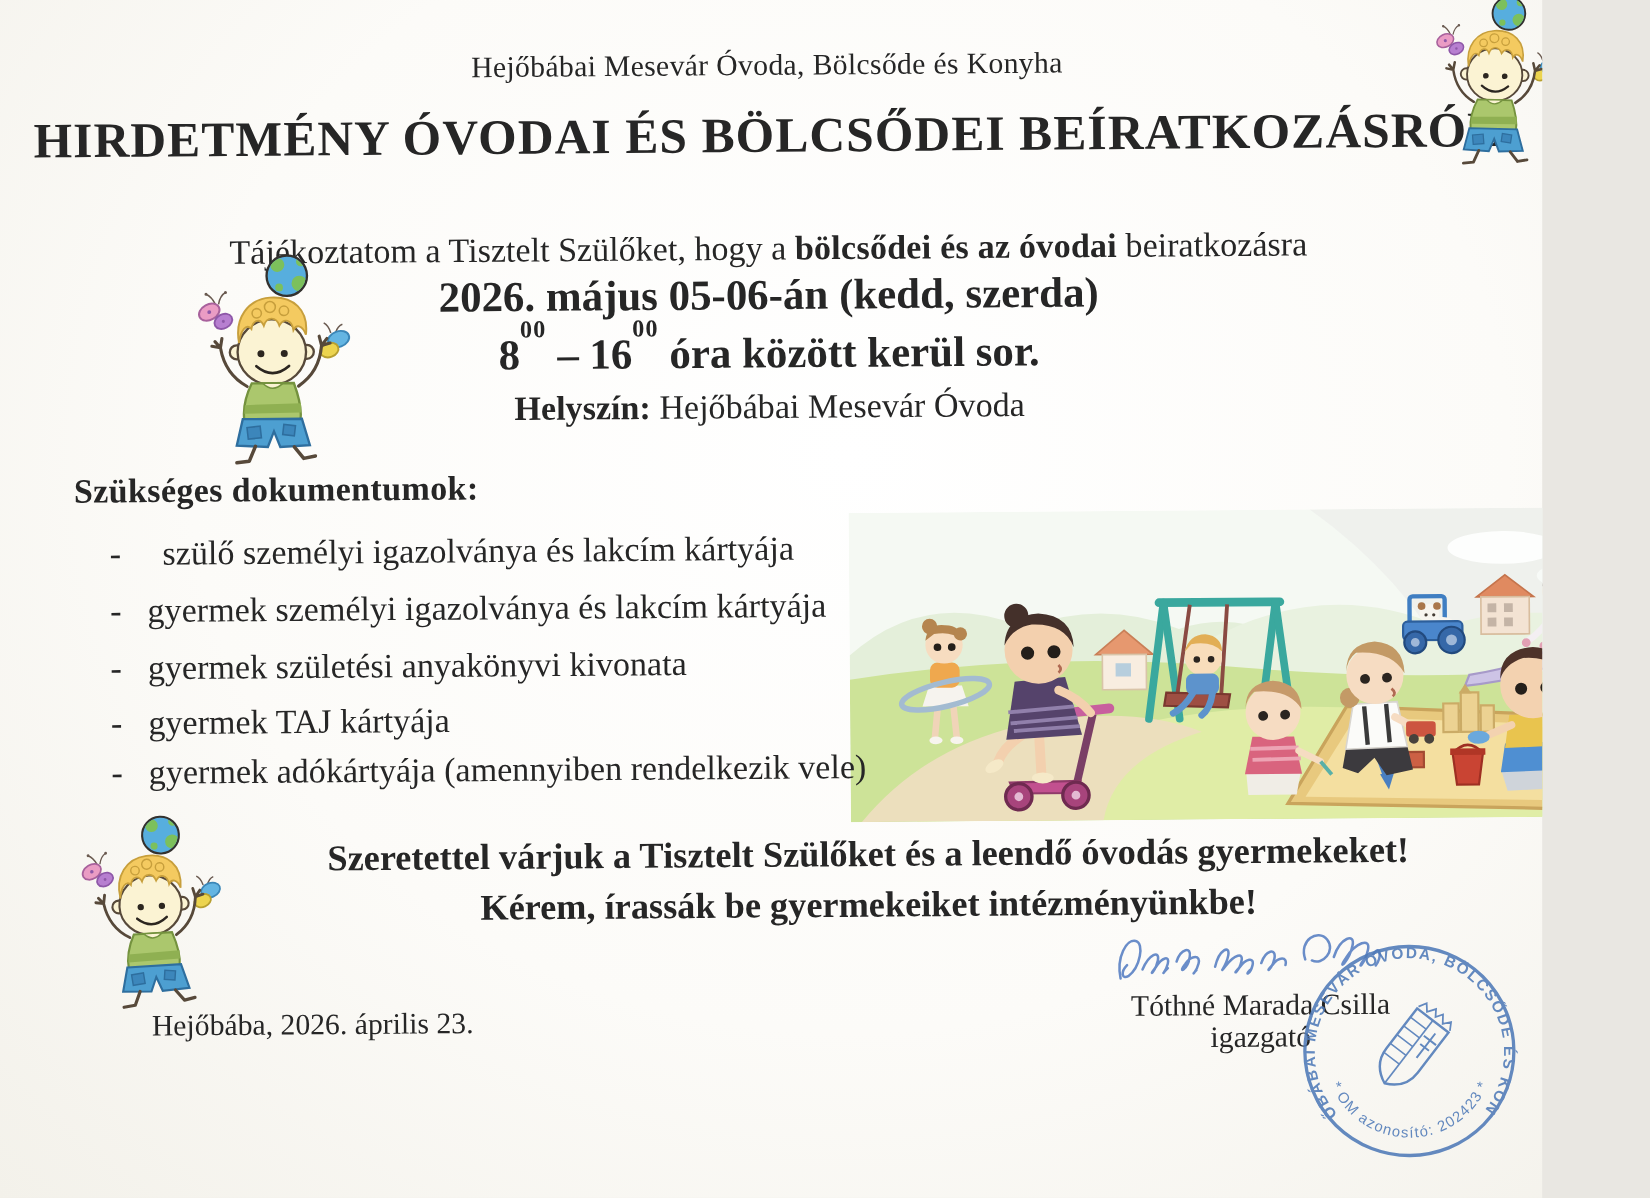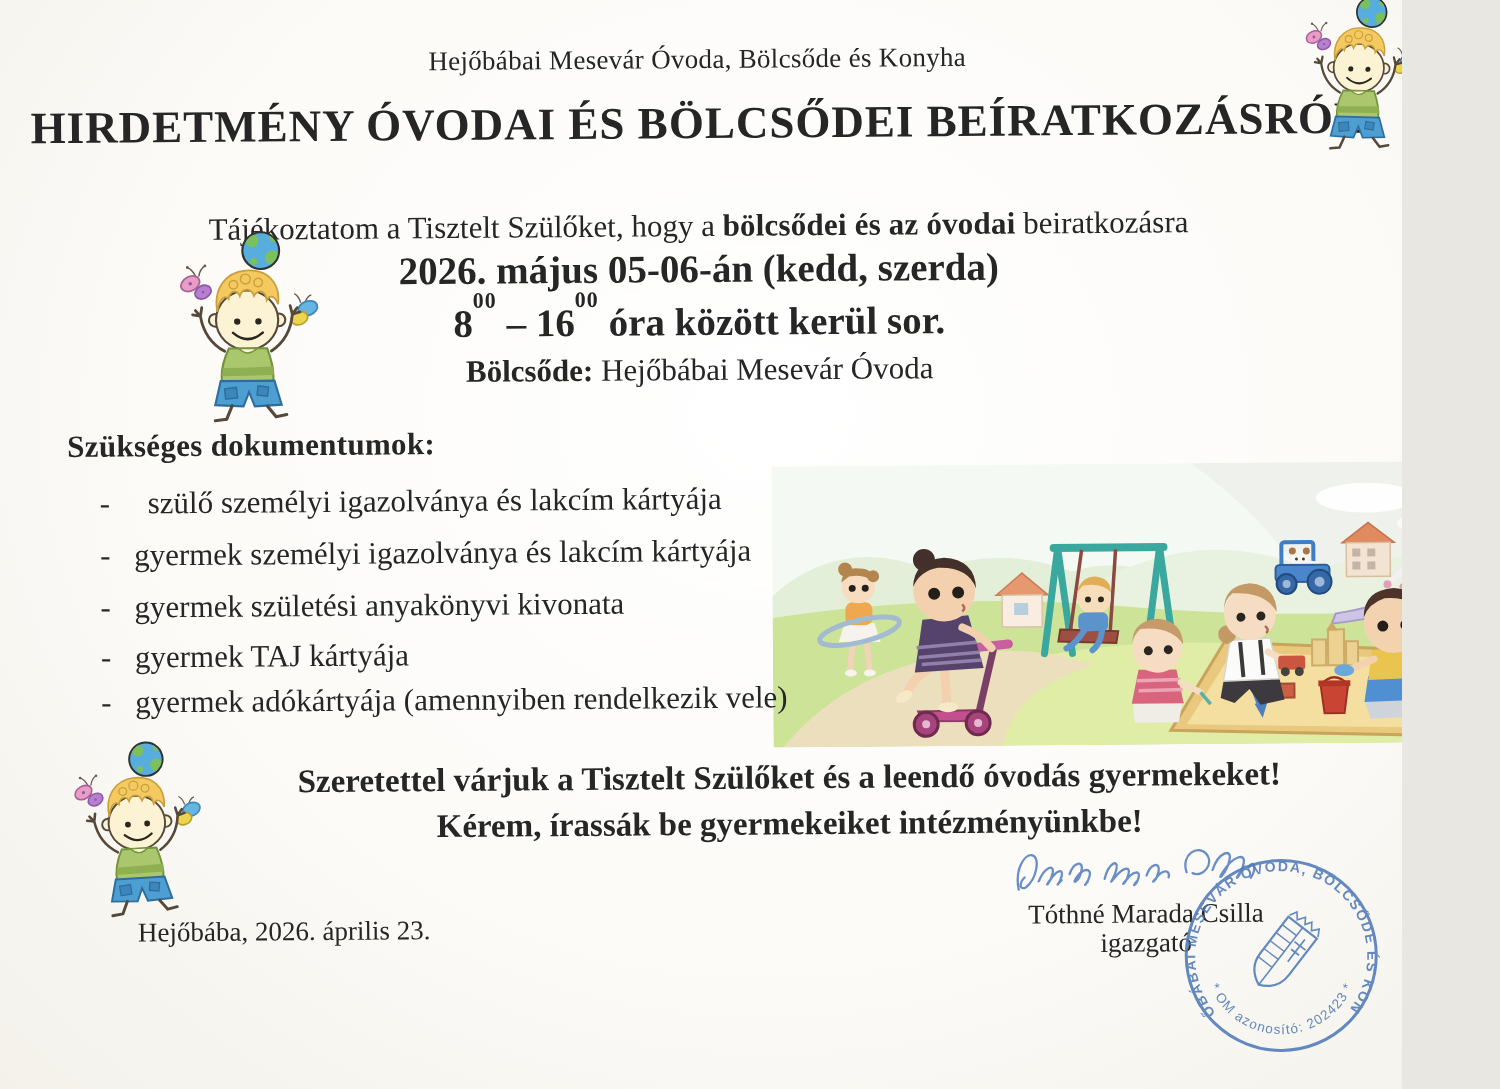--- a/index.html
+++ b/index.html
@@ -105,21 +105,21 @@
       </g>
     </symbol>
   </svg>
 
   <div class="abs center org-line">Hejőbábai Mesevár Óvoda, Bölcsőde és Konyha</div>
   <h1 class="abs center title">HIRDETMÉNY ÓVODAI ÉS BÖLCSŐDEI BEÍRATKOZÁSRÓL</h1>
   <p class="abs center intro pre"><span>Tájékoztatom a Tisztelt Szülőket, hogy a </span><b>bölcsődei és az óvodai</b><span> beiratkozásra</span></p>
 
   <div class="abs center date-line">2026. május 05-06-án (kedd, szerda)</div>
   <div class="abs center time-line pre"><span>8</span><sup>00</sup><span> – </span><span>16</span><sup>00</sup><span> óra között kerül sor.</span></div>
-  <div class="abs center location-line pre"><b>Bölcsőde:</b><span> Hejőbábai Mesevár Óvoda</span></div>
+  <div class="abs center location-line pre"><b>Helyszín:</b><span> Hejőbábai Mesevár Óvoda</span></div>
 
   <div class="abs docs-heading">Szükséges dokumentumok:</div>
   <div class="abs doc-item i0"><span class="dash">-</span><span class="item-text">szülő személyi igazolványa és lakcím kártyája</span></div>
   <div class="abs doc-item i1"><span class="dash">-</span><span class="item-text">gyermek személyi igazolványa és lakcím kártyája</span></div>
   <div class="abs doc-item i2"><span class="dash">-</span><span class="item-text">gyermek születési anyakönyvi kivonata</span></div>
   <div class="abs doc-item i3"><span class="dash">-</span><span class="item-text">gyermek TAJ kártyája</span></div>
   <div class="abs doc-item i4"><span class="dash">-</span><span class="item-text">gyermek adókártyája (amennyiben rendelkezik vele)</span></div>
 
   <div class="abs closing">
     <div>Szeretettel várjuk a Tisztelt Szülőket és a leendő óvodás gyermekeket!</div>

